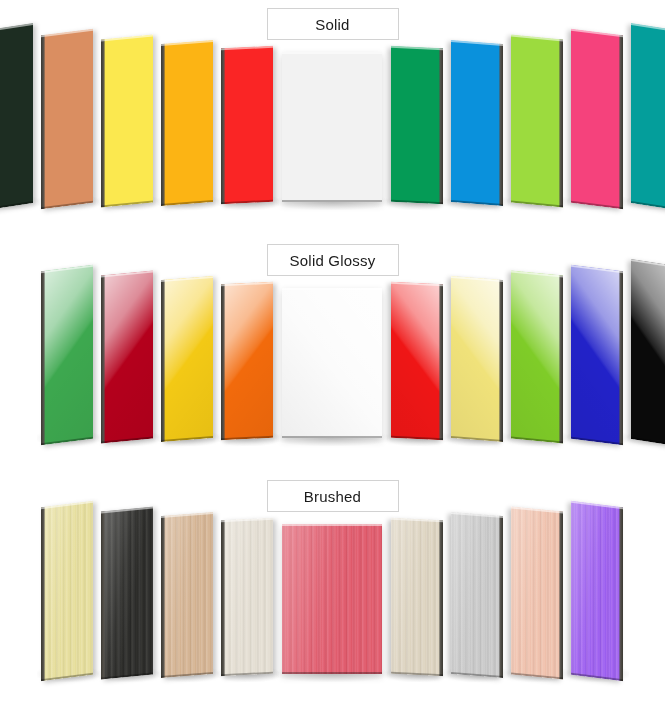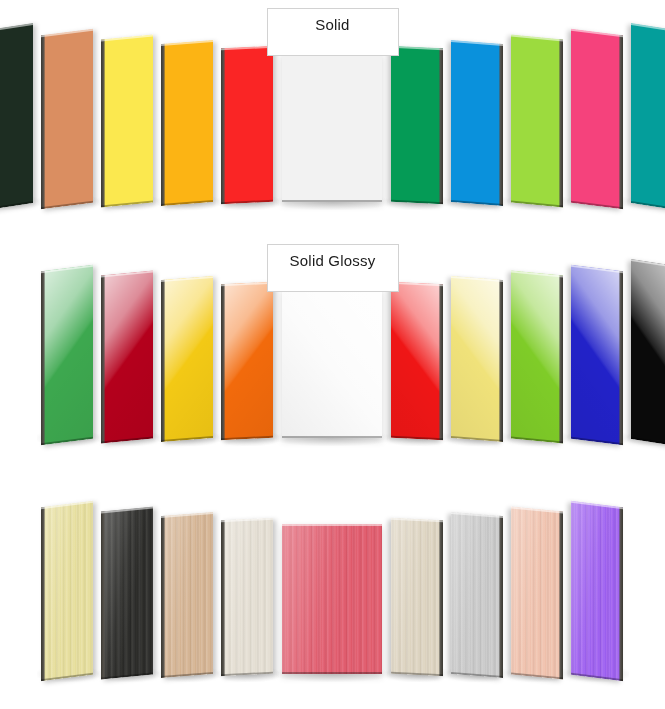--- a/index.html
+++ b/index.html
@@ -26,21 +26,21 @@
     width: 665px;
     height: 236px;
     box-sizing: border-box;
   }
   .section-label {
     position: absolute;
     left: 50%;
     transform: translateX(-50%);
     top: 8px;
     width: 132px;
-    height: 48px;
+    height: 32px;
     border: 1px solid #d2d2d2;
     background: #ffffff;
     color: #1b1b1b;
     font-size: 15px;
     line-height: 32px;
     text-align: center;
     letter-spacing: 0.2px;
     z-index: 40;
     box-sizing: border-box;
   }
@@ -304,20 +304,21 @@
           <div class="face" style="background: rgb(10, 10, 10);">
             <div class="gloss-hi gloss-R"></div>
           </div>
           <div class="topline"></div>
           <div class="botline"></div>
         </div>
       </div>
   </div>
 
   <div class="section">
+    <div class="section-label">Brushed</div>
     <div class="fan" id="fan-brushed">
         <div class="shadow" style="left: 276px; width: 112px; z-index: 2;"></div>
         <div class="panel center" style="left: 282px; width: 100px; height: 150px; bottom: 34px; z-index: 30; box-shadow: rgba(0, 0, 0, 0.16) 0px 3px 7px;">
           <div class="face" style="background: rgb(224, 89, 106);">
             <div class="brush-tex"></div>
             <div class="brush-tex2"></div>
             <div class="sheen"></div>
           </div>
           <div class="topline"></div>
           <div class="botline"></div>

